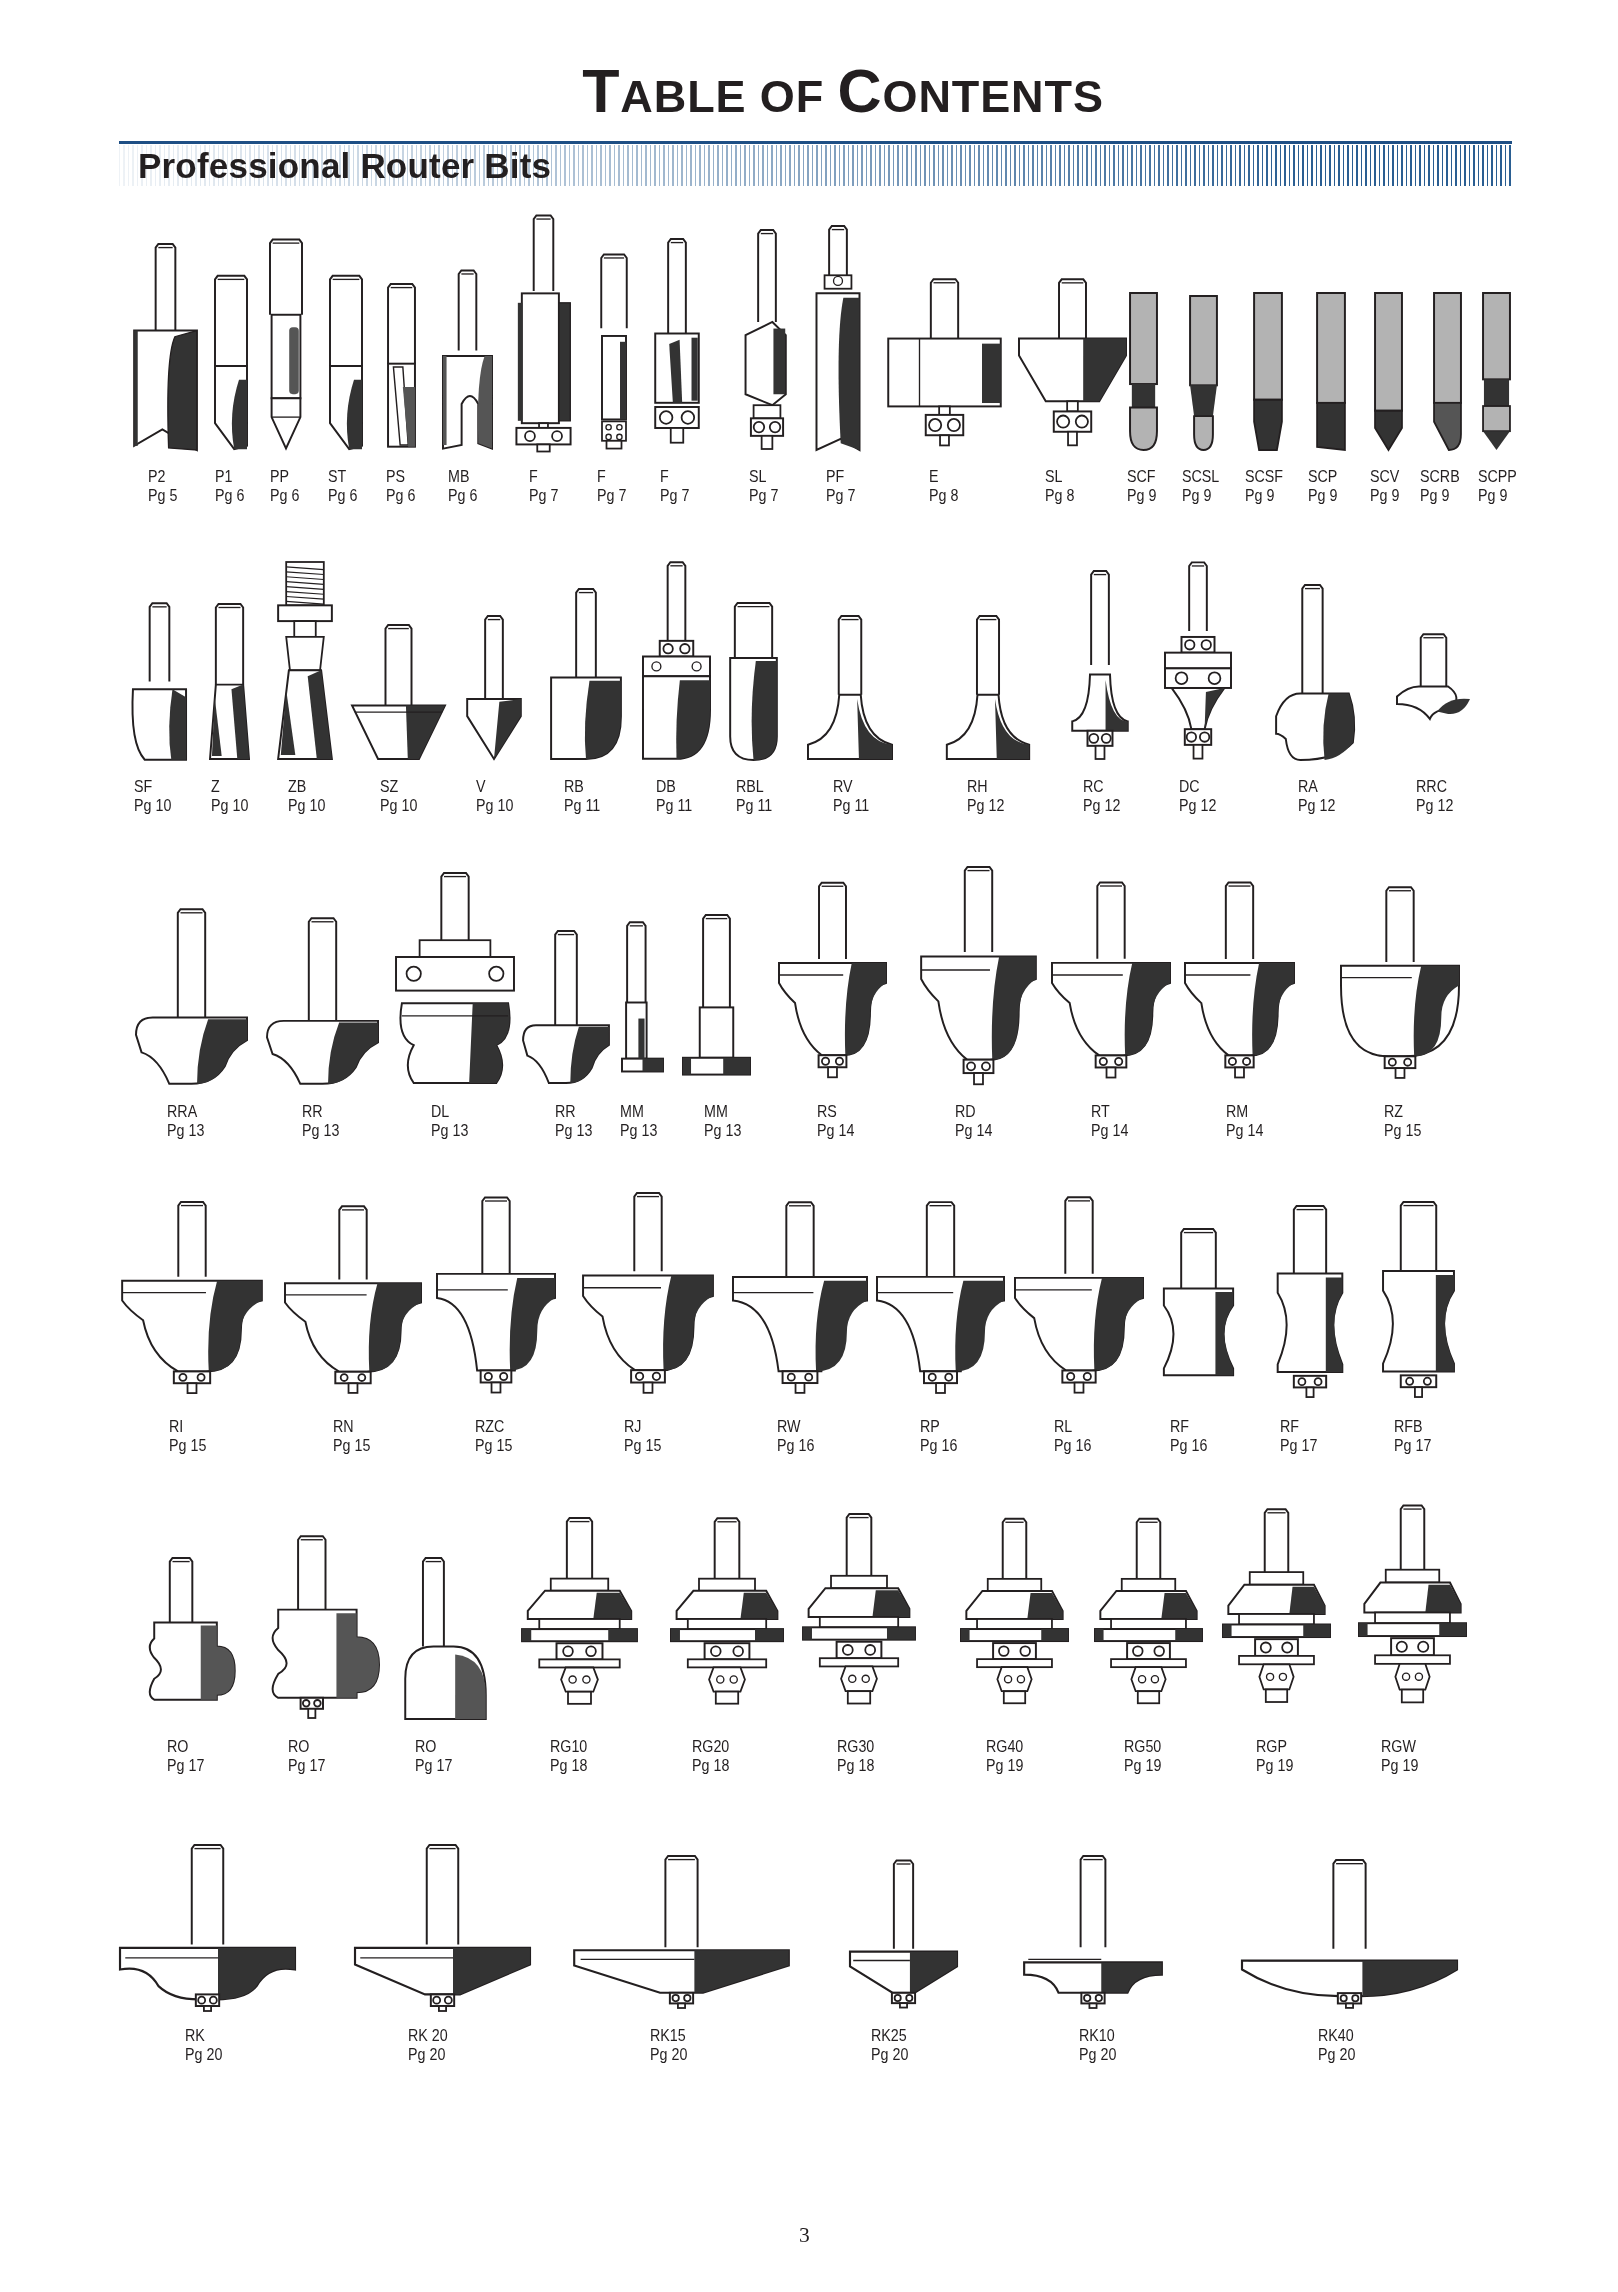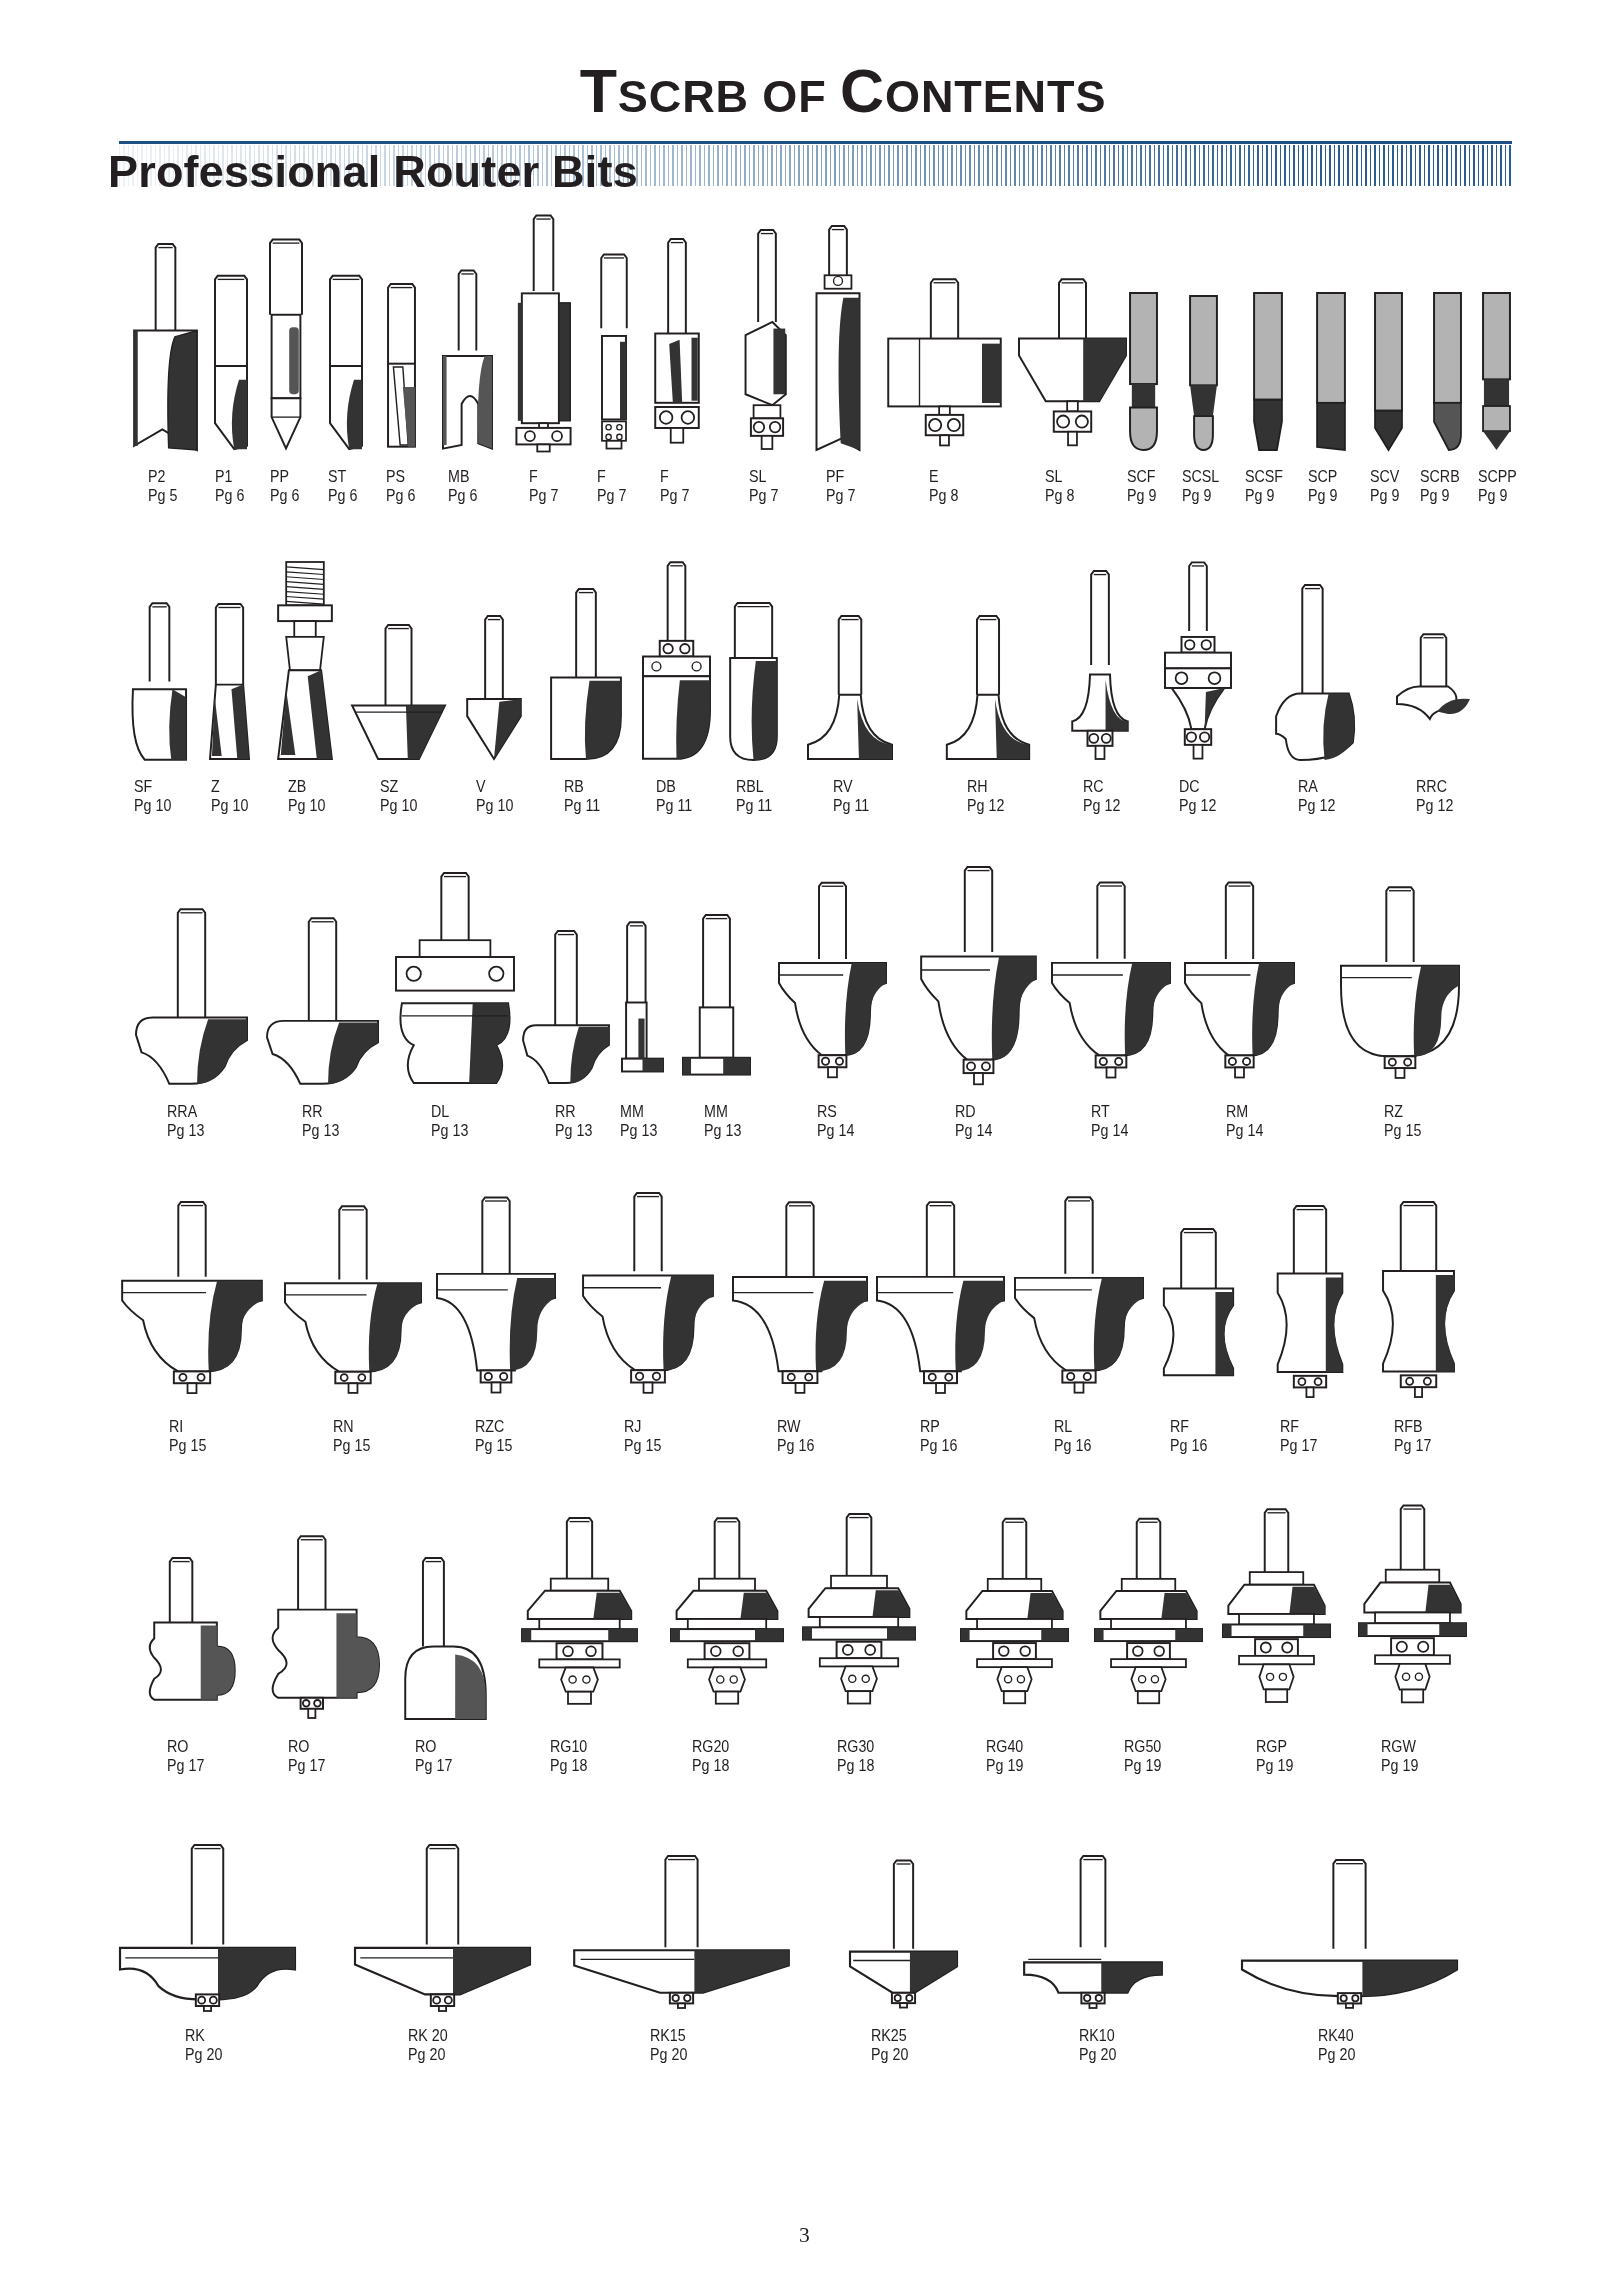--- a/index.html
+++ b/index.html
@@ -5,30 +5,30 @@
   html,body{margin:0;padding:0;background:#ffffff;}
   body{width:1618px;height:2293px;position:relative;overflow:hidden;font-family:"Liberation Sans",sans-serif;color:#231f20;}
   .title{position:absolute;left:0;top:56px;width:1686px;text-align:center;font-family:"Liberation Sans",sans-serif;font-weight:bold;font-size:45px;letter-spacing:0.9px;color:#231f20;}
   .title .big{font-size:61px;}
   .section-bar{position:absolute;left:119px;top:141px;width:1393px;height:47px;}
   .section-bar .topline{position:absolute;left:0;top:0;width:100%;height:2.7px;background:#1e4f85;}
   .section-bar .stripes{position:absolute;left:0;top:3.6px;width:100%;height:41px;
     background-image:
       linear-gradient(to right, rgba(255,255,255,0.92) 0%, rgba(255,255,255,0.55) 40%, rgba(255,255,255,0.0) 85%),
       repeating-linear-gradient(to right,#2a5e92 0px,#2a5e92 1.4px,transparent 1.4px,transparent 4.5px);}
-  .section-title{position:absolute;left:108px;top:146px;font-size:45px;font-weight:bold;color:#231f20;letter-spacing:0.2px;font-family:"Liberation Sans",sans-serif;}
+  .section-title{position:absolute;left:138px;top:146px;font-size:35px;font-weight:bold;color:#231f20;letter-spacing:0.2px;font-family:"Liberation Sans",sans-serif;}
   .bit{position:absolute;}
   .bit svg{position:absolute;left:0;top:0;overflow:visible;}
   .bit-label{position:absolute;font-family:"Liberation Sans",sans-serif;font-size:17px;line-height:19px;color:#231f20;white-space:nowrap;transform:scaleX(0.84);transform-origin:left top;}
   .page-num{position:absolute;left:799px;top:2223px;font-family:"Liberation Serif",serif;font-size:21.5px;color:#231f20;}
 </style>
 </head>
 <body>
 
-<div class="title" id="title"><span class="big">T</span><span>SCRB OF </span><span class="big">C</span><span>ONTENTS</span></div>
+<div class="title" id="title"><span class="big">T</span><span>ABLE OF </span><span class="big">C</span><span>ONTENTS</span></div>
 
 <div class="section-bar">
   <div class="topline"></div>
   <div class="stripes"></div>
 </div>
 <div class="section-title">Professional Router Bits</div>
 
 <div id="bits-container">
     <div class="bit" style="left: 134px; top: 244px; width: 63px; height: 206px;">
       <svg width="63" height="206" viewBox="0 0 70 230">

